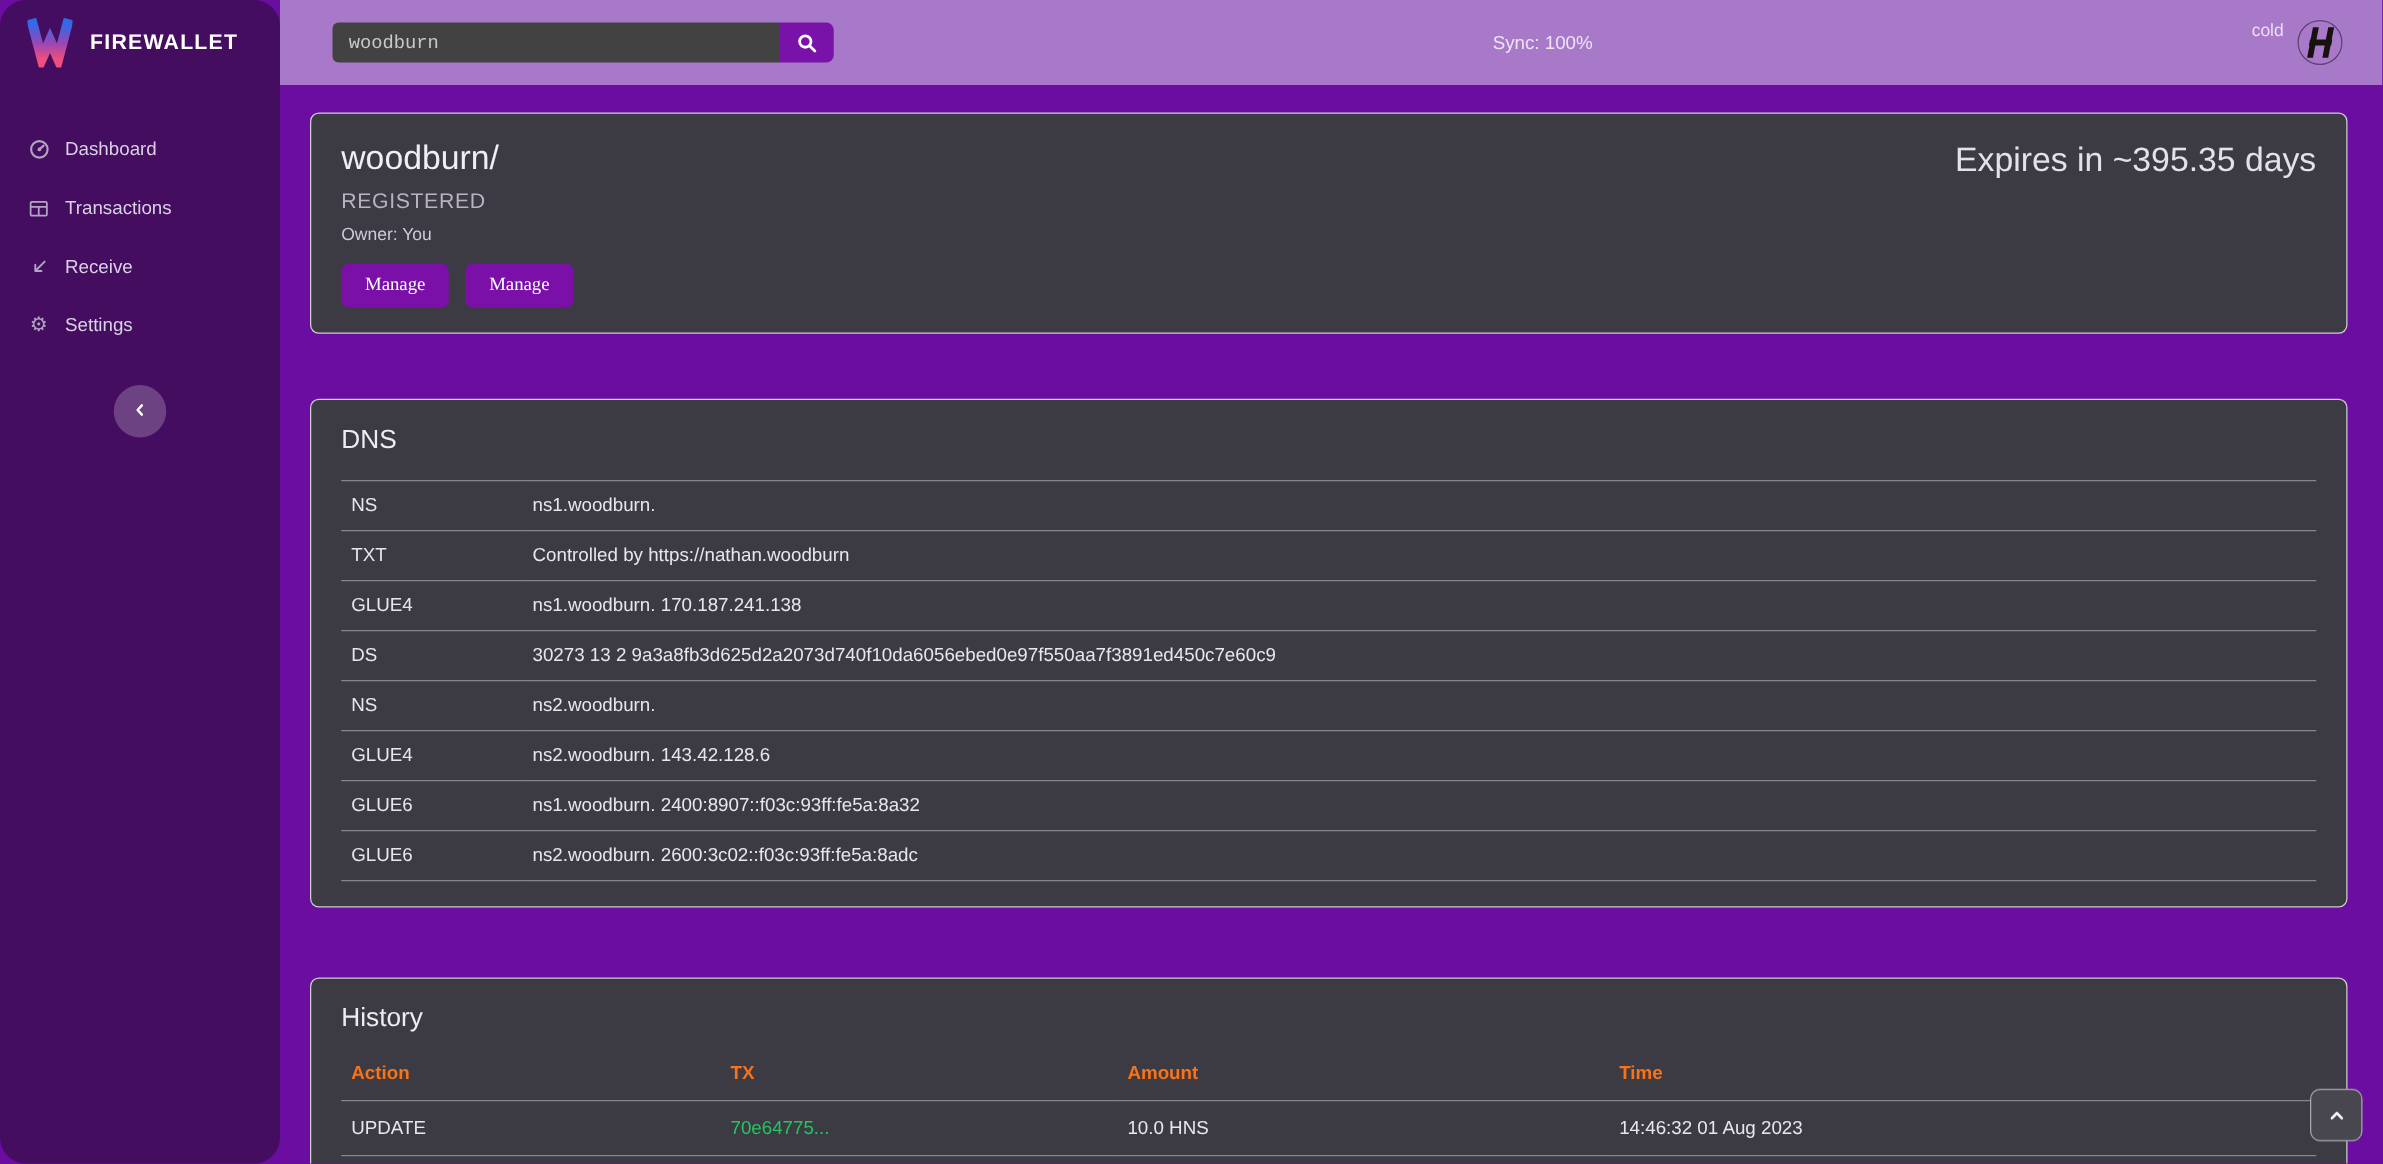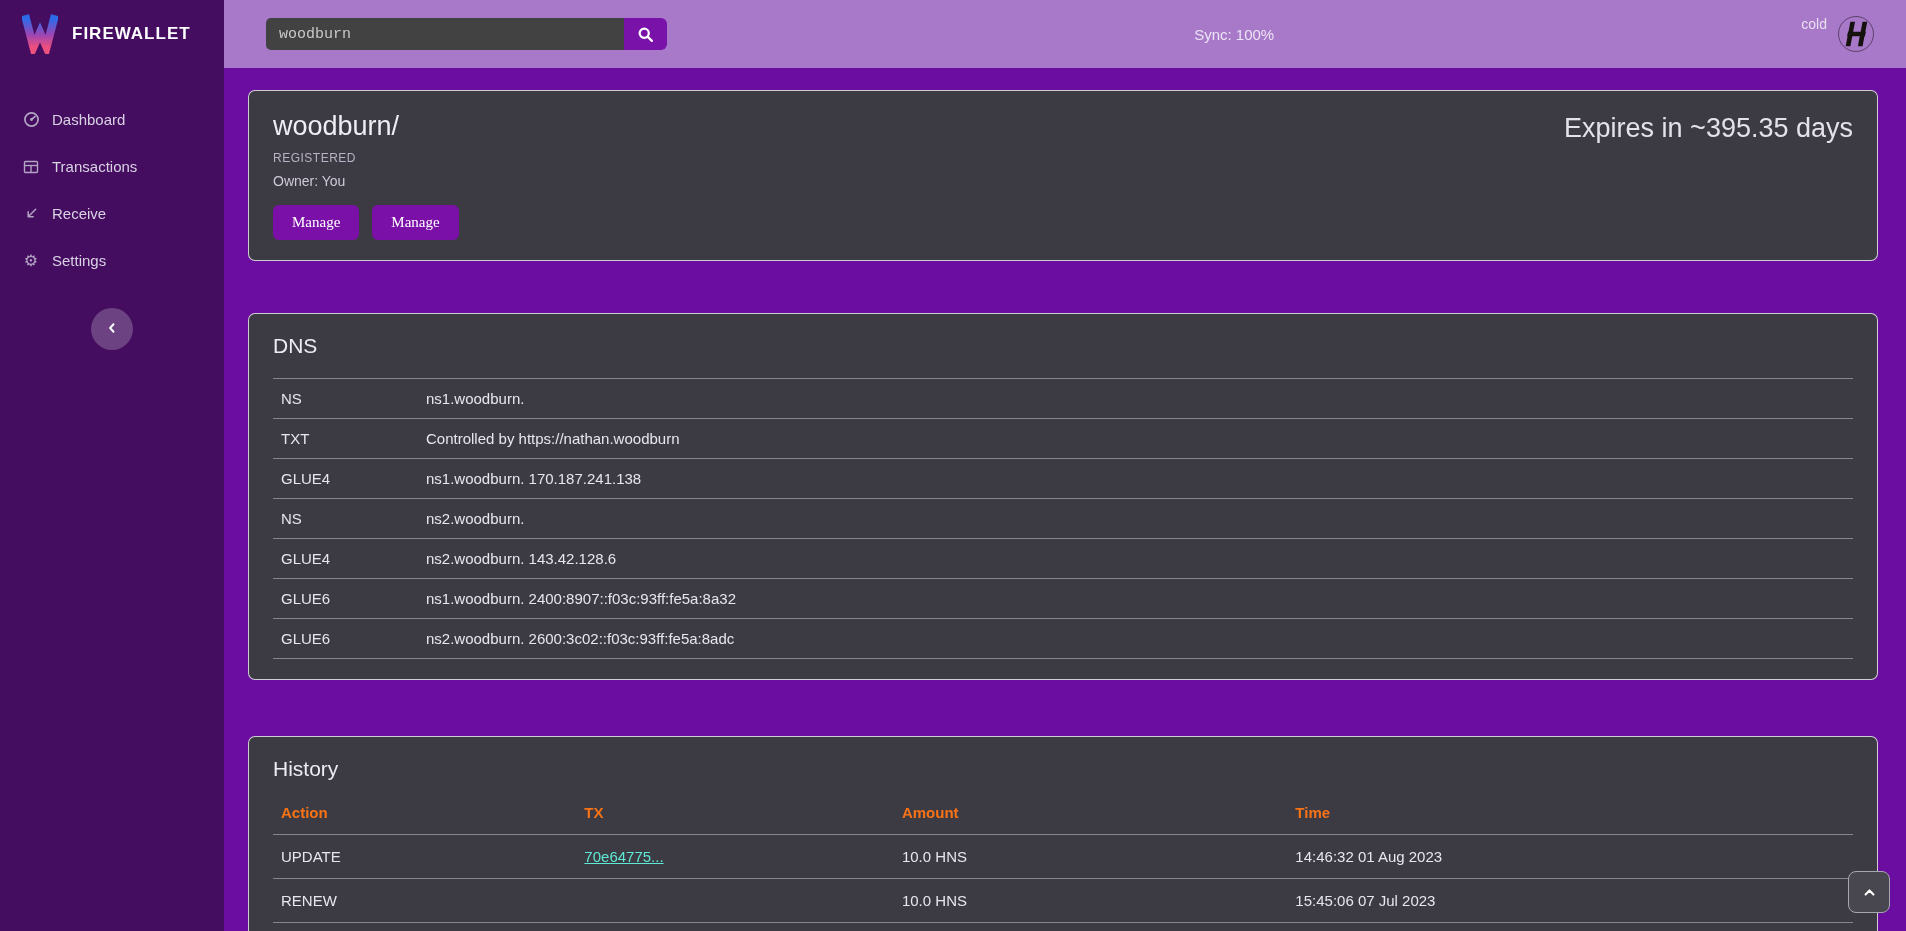--- a/index.html
+++ b/index.html
@@ -9,21 +9,21 @@
     font-family: "Liberation Sans", sans-serif;
     background: #6a0da0;
   }
   .app { display: flex; width: 100%; height: 100%; }
 
   
   .sidebar {
     width: 224px; min-width: 224px; height: 100%;
     background: #440d60;
     color: #ddd5e6;
-    display: flex; flex-direction: column;
+    display: flex; flex-direction: column; border-radius: 21px;
   }
   .logo-row {
     height: 68px; display: flex; align-items: center;
     padding-left: 22px; gap: 14px;
   }
   .logo-text { color: #ffffff; font-weight: bold; font-size: 17px; letter-spacing: 1px; }
   .nav { margin-top: 28px; display: flex; flex-direction: column; }
   .nav-item {
     display: flex; align-items: center; gap: 12px;
     padding: 15px 22px; font-size: 15px; color: #d9d2e3;
@@ -78,21 +78,21 @@
 
   .card {
     background: #3c3b44;
     border: 1px solid rgba(255,255,255,0.75);
     border-radius: 7px;
     padding: 20px 24px;
     color: #e9e6ee;
   }
   .domain-card { display: flex; justify-content: space-between; align-items: flex-start; }
   .domain-title { font-size: 27px; font-weight: 400; color: #f0eef4; }
-  .domain-status { margin-top: 9px; font-size: 12px; color: #b9b2c4; letter-spacing: 0.5px; }
+  .domain-status { margin-top: 9px; font-size: 17px; color: #b9b2c4; letter-spacing: 0.5px; }
   .domain-owner { margin-top: 8px; font-size: 14px; color: #cfc9d8; }
   .btn-row { margin-top: 16px; display: flex; gap: 13px; }
   .btn-purple {
     background: #7b10a8; color: #ffffff; border: none;
     font-size: 15px; padding: 9px 19px; border-radius: 6px;
     cursor: pointer; font-family: Liberation Serif, serif;
   }
   .expires { font-size: 27px; color: #e4e1e9; margin-top: 2px; }
 
   .dns-card { margin-top: 52px; }
@@ -106,21 +106,21 @@
   .history-card { margin-top: 56px; }
   .history-table { width: 100%; border-collapse: collapse; margin-top: 14px; }
   .history-table th {
     text-align: left; font-size: 15px; font-weight: bold; color: #f97316;
     padding: 9px 8px 13px 8px;
   }
   .history-table thead tr { border-bottom: 1px solid rgba(255,255,255,0.38); }
   .history-table tbody tr { border-bottom: 1px solid rgba(255,255,255,0.38); }
   .history-table td { padding: 13px 8px; font-size: 15px; color: #e8e5ec; }
   .col-action { width: 19.2%; } .col-tx { width: 20.1%; } .col-amount { width: 24.9%; }
-  .tx-link { color: #5eead4; text-decoration: underline; cursor: pointer; }
+  .tx-link { color: #22c55e; cursor: pointer; }
 
   .scroll-top-btn {
     position: fixed; right: 16px; bottom: 18px;
     width: 42px; height: 42px; border-radius: 8px;
     background: #48474f; border: 1px solid #a7a7b0;
     display: flex; align-items: center; justify-content: center;
     cursor: pointer;
   }
 </style>
 </head>
@@ -245,20 +245,24 @@
             </tr>
             <tr>
               <td class="dns-type">TXT</td>
               <td>Controlled by https://nathan.woodburn</td>
             </tr>
             <tr>
               <td class="dns-type">GLUE4</td>
               <td>ns1.woodburn. 170.187.241.138</td>
             </tr>
             <tr>
+              <td class="dns-type">DS</td>
+              <td>30273 13 2 9a3a8fb3d625d2a2073d740f10da6056ebed0e97f550aa7f3891ed450c7e60c9</td>
+            </tr>
+            <tr>
               <td class="dns-type">NS</td>
               <td>ns2.woodburn.</td>
             </tr>
             <tr>
               <td class="dns-type">GLUE4</td>
               <td>ns2.woodburn. 143.42.128.6</td>
             </tr>
             <tr>
               <td class="dns-type">GLUE6</td>
               <td>ns1.woodburn. 2400:8907::f03c:93ff:fe5a:8a32</td>

